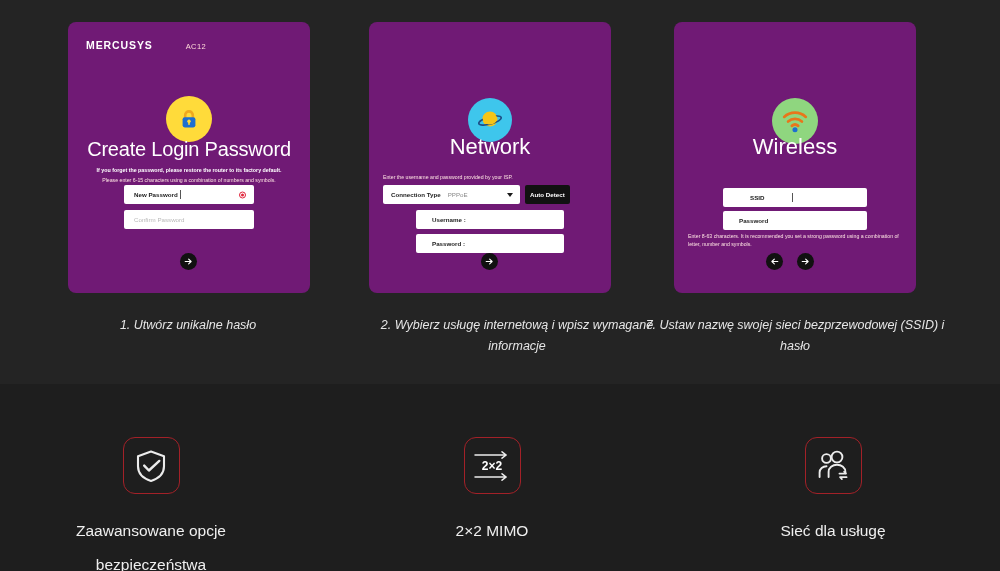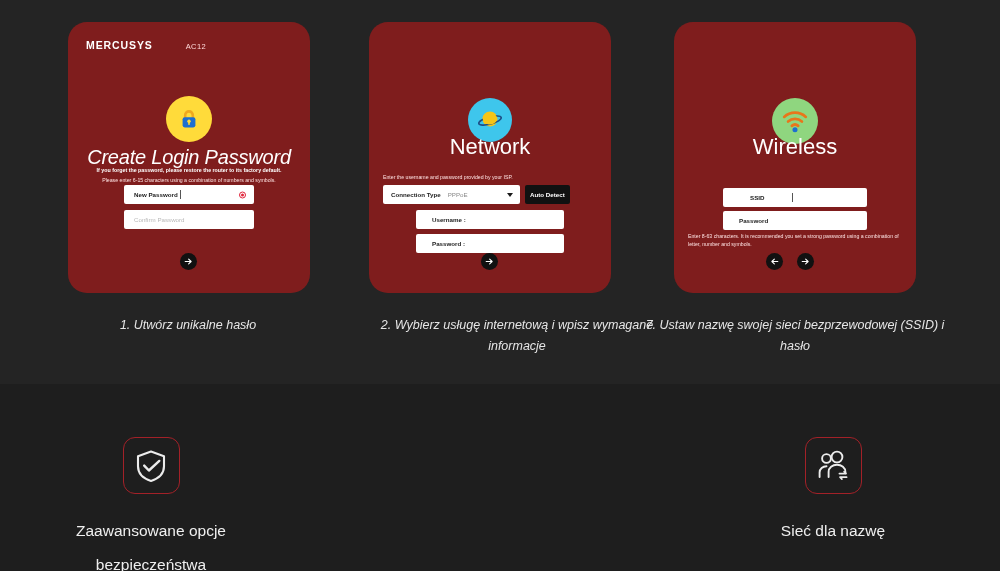--- a/index.html
+++ b/index.html
@@ -17,22 +17,22 @@
     width: 1000px; height: 384px;
     background: #242424;
   }
   .cards-row {
     position: absolute; left: 0; top: 22px;
     width: 1000px; height: 271px;
   }
   .card {
     position: absolute; top: 0;
     width: 242px; height: 271px;
-    background: #7f1d1d;
-    border-radius: 19px;
+    background: #701a75;
+    border-radius: 8px;
     overflow: hidden;
   }
   .card.c1 { left: 68px; }
   .card.c2 { left: 369px; }
   .card.c3 { left: 674px; }
 
   
   .brand {
     position: absolute; left: 18px; top: 17px;
     display: flex; align-items: baseline; gap: 5px;
@@ -53,21 +53,21 @@
   }
   .card.c1 .app-icon { top: 74px; background: #ffdb3a; }
   .card.c2 .app-icon { top: 76px; background: #3ec6ec; width: 44px; height: 44px;}
   .card.c3 .app-icon { top: 76px; background: #8fd67f; width: 46px; height: 46px;}
 
   .screen-title {
     position: absolute; left: 0; width: 100%;
     text-align: center; color: #ffffff;
     font-size: 21px; font-weight: normal;
   }
-  .card.c1 .screen-title { top: 124px; font-size: 20px; letter-spacing: -0.2px; font-style: italic; }
+  .card.c1 .screen-title { top: 116px; font-size: 20px; letter-spacing: -0.2px; }
   .card.c2 .screen-title { top: 112px; font-size: 22px; }
   .card.c3 .screen-title { top: 112px; font-size: 22px; }
 
   .hint {
     position: absolute; left: 12px; right: 12px;
     color: #ffe3e3; text-align: center;
     font-size: 5.2px; line-height: 1.45;
   }
   .hint.bold { font-weight: bold; color: #ffffff; font-size: 5.3px; }
 
@@ -300,27 +300,37 @@
     <div class="feature f1">
       <div class="feature-icon-box">
         <svg width="32" height="34" viewBox="0 0 32 34" aria-hidden="true">
           <path d="M16 2.6 29 7.2v10.1c0 7.2-5.3 12.2-13 14.6C8.3 29.5 3 24.5 3 17.3V7.2Z" fill="none" stroke="#ececec" stroke-width="2.1" stroke-linejoin="round"></path>
           <path d="M9.2 16.6l4.7 4.9 10.4-9.6" fill="none" stroke="#ececec" stroke-width="2.4" stroke-linecap="round" stroke-linejoin="round"></path>
         </svg>
       </div>
       <div class="feature-label">Zaawansowane opcje bezpieczeństwa</div>
     </div>
 
+    <div class="feature f2">
+      <div class="feature-icon-box">
+        <svg width="38" height="32" viewBox="0 0 38 32" aria-hidden="true">
+          <path d="M2 5h31M29 1.8 33.2 5 29 8.2" fill="none" stroke="#ececec" stroke-width="1.5" stroke-linecap="round" stroke-linejoin="round"></path>
+          <path d="M2 27h31M29 23.8 33.2 27 29 30.2" fill="none" stroke="#ececec" stroke-width="1.5" stroke-linecap="round" stroke-linejoin="round"></path>
+          <text x="19" y="20" fill="#ffffff" font-family="Liberation Sans, sans-serif" font-size="12" font-weight="bold" text-anchor="middle">2×2</text>
+        </svg>
+      </div>
+      <div class="feature-label">2×2 MIMO</div>
+    </div>
 
     <div class="feature f3">
       <div class="feature-icon-box">
         <svg width="36" height="32" viewBox="0 0 36 32" aria-hidden="true">
           <circle cx="11.5" cy="8.5" r="4.4" fill="none" stroke="#ececec" stroke-width="1.9"></circle>
           <path d="M4.6 27v-4.6c0-3.6 3.1-6.2 6.9-6.2" fill="none" stroke="#ececec" stroke-width="1.9" stroke-linecap="round"></path>
           <circle cx="22" cy="7" r="5.4" fill="none" stroke="#ececec" stroke-width="1.9"></circle>
           <path d="M13.6 27v-5.1c0-4.2 3.8-7.2 8.4-7.2 4.6 0 8.4 3 8.4 7.2v1.4" fill="none" stroke="#ececec" stroke-width="1.9" stroke-linecap="round"></path>
           <path d="M24.4 23.6h6.6l-1.9-1.9M31.6 27.2H25l1.9 1.9" fill="none" stroke="#ececec" stroke-width="1.7" stroke-linecap="round" stroke-linejoin="round"></path>
         </svg>
       </div>
-      <div class="feature-label">Sieć dla nazwę</div>
+      <div class="feature-label">Sieć dla usługę</div>
     </div>
   </div>
 </div>
 
 </body></html>

